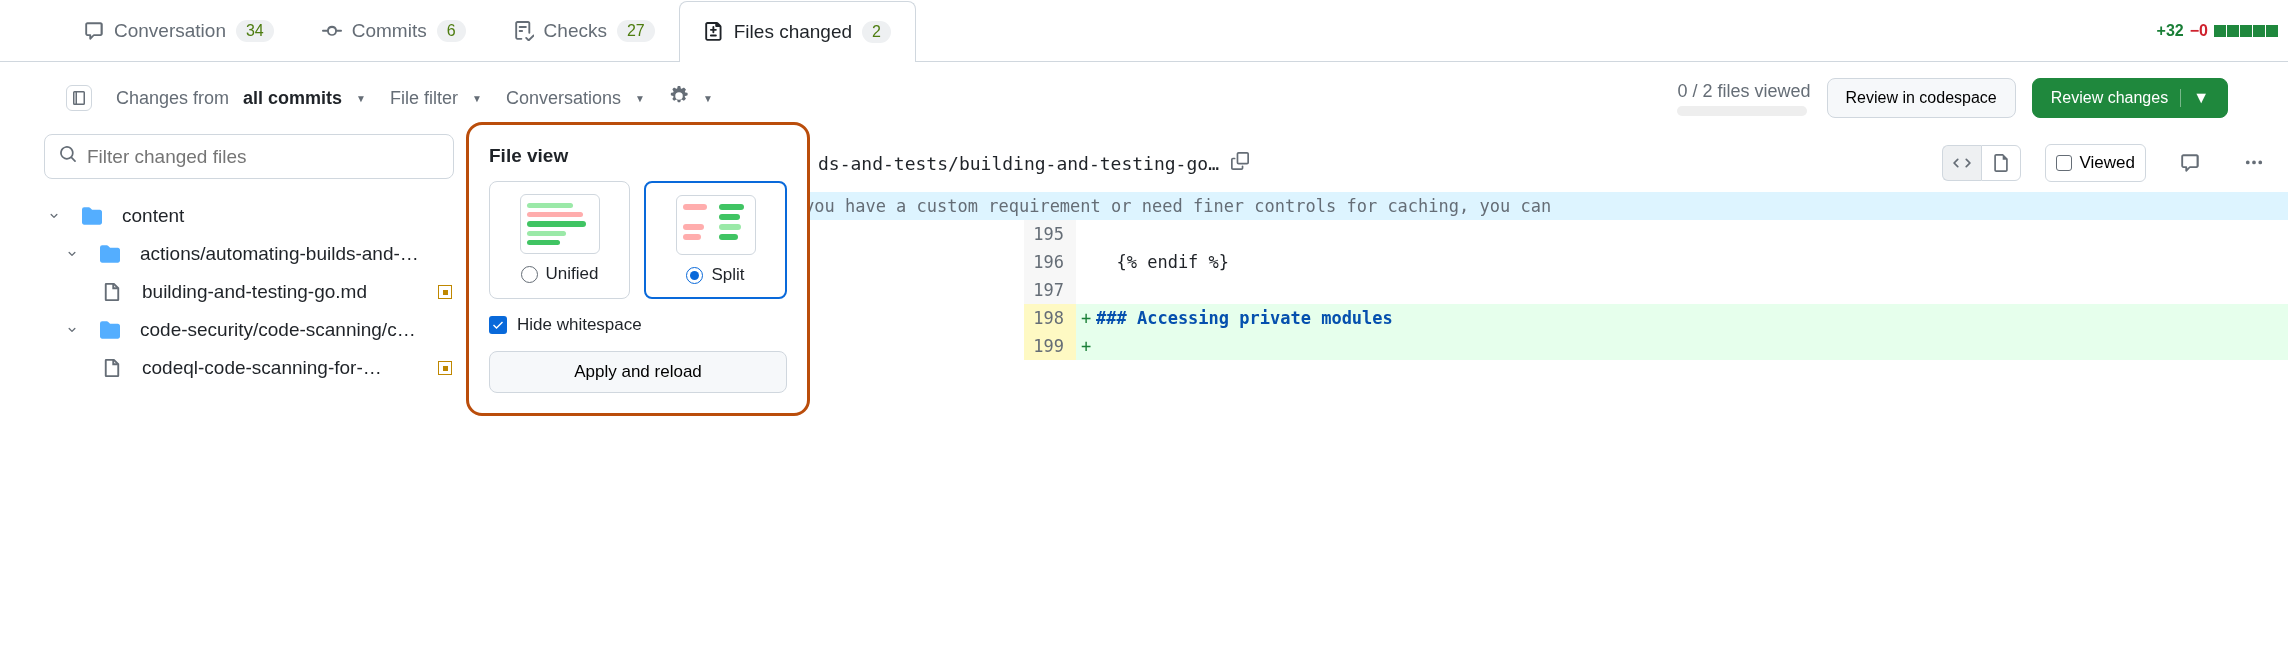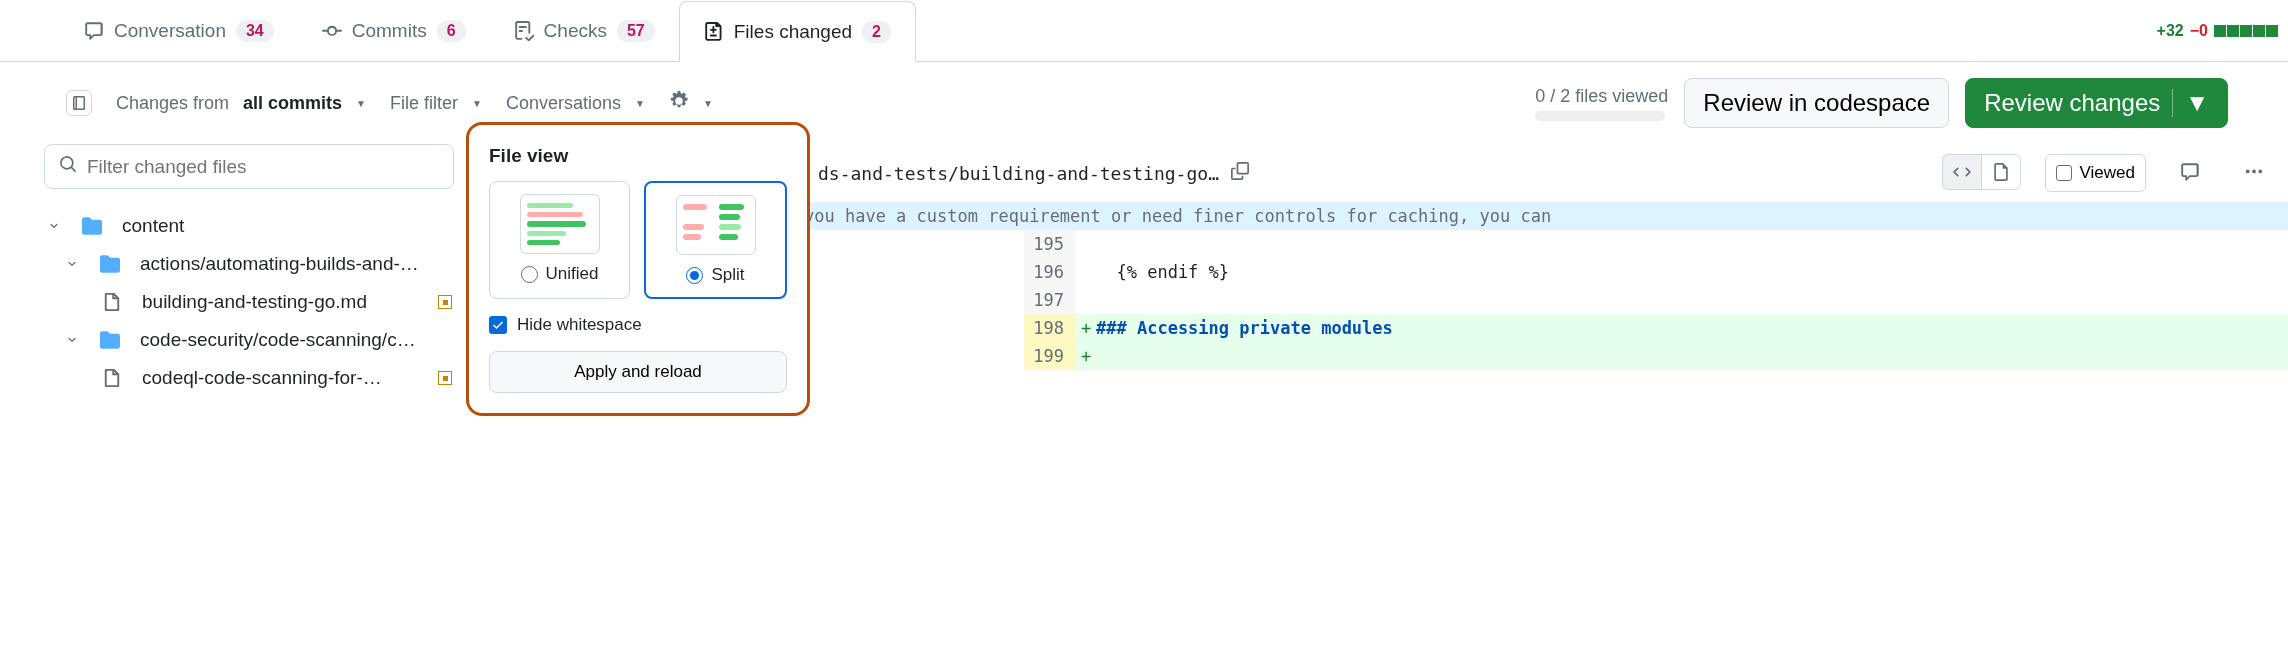--- a/index.html
+++ b/index.html
@@ -36,22 +36,22 @@
   background: #fff;
   color: #1f2328;
   margin-bottom: -1px;
 }
 .tab .icon { display: flex; }
 .counter {
   background: #eef0f2;
   border-radius: 20px;
   padding: 2px 10px;
   font-size: 16px;
-  color: #be185d;
-  font-weight: 700;
+  color: #4d7c0f;
+  font-weight: 400;
 }
 .diff-stats {
   position: absolute;
   right: 10px;
   display: flex;
   gap: 6px;
   align-items: center;
   font-size: 16px;
   font-weight: 600;
 }
@@ -94,21 +94,21 @@
   width: 130px;
   height: 10px;
   background: #eee;
   border-radius: 6px;
   margin-top: 4px;
 }
 .btn {
   border: 1px solid #d0d7de;
   border-radius: 8px;
   padding: 10px 18px;
-  font-size: 24px;
+  font-size: 16px;
   font-weight: 500;
   background: #f6f8fa;
   cursor: pointer;
 }
 .btn-primary {
   background: #1f883d;
   color: #fff;
   border-color: #1f883d;
   display: flex;
   align-items: center;
@@ -277,21 +277,21 @@
 }
 .file-path {
   font-family: ui-monospace, SFMono-Regular, Menlo, monospace;
   font-size: 18px;
   color: #1f2328;
 }
 .file-actions {
   margin-left: auto;
   display: flex;
   gap: 24px;
-  align-items: flex-start;
+  align-items: center;
 }
 .icon-btn {
   border: 1px solid #d0d7de;
   border-radius: 6px;
   padding: 8px 10px;
   background: #fff;
   cursor: pointer;
   display: flex;
   align-items: center;
   gap: 8px;
@@ -349,21 +349,21 @@
     <span>Commits</span>
     <span class="counter">6</span>
   </div>
   <div class="tab">
     <span class="icon">
       <svg width="20" height="20" viewBox="0 0 16 16">
           <path fill="#656d76" d="M2.5 1.75a.25.25 0 0 1 .25-.25h8.5a.25.25 0 0 1 .25.25v7.74A.75.75 0 0 0 13 9.49V1.75C13 .78 12.22 0 11.25 0h-8.5C1.78 0 1 .78 1 1.75v11.5c0 .97.78 1.75 1.75 1.75h3.17a.75.75 0 0 0 0-1.5H2.75a.25.25 0 0 1-.25-.25V1.75ZM4.5 4a.75.75 0 0 0 0 1.5h5a.75.75 0 0 0 0-1.5h-5Zm11.77 6.97a.75.75 0 0 0-1.06 0l-3.47 3.47-1.47-1.47a.75.75 0 0 0-1.06 1.06l2 2a.75.75 0 0 0 1.06 0l4-4a.75.75 0 0 0 0-1.06ZM4.5 7.25a.75.75 0 0 0 0 1.5h2a.75.75 0 0 0 0-1.5h-2Z"></path>
         </svg>
     </span>
     <span>Checks</span>
-    <span class="counter">57</span>
+    <span class="counter">27</span>
   </div>
   <div class="tab active">
     <span class="icon">
       <svg width="20" height="20" viewBox="0 0 16 16">
           <path fill="#1f2328" d="M1 1.75C1 .78 1.78 0 2.75 0h7.5c.46 0 .9.18 1.24.51l2 2c.33.33.51.77.51 1.24v9.5c0 .97-.78 1.75-1.75 1.75h-9.5C1.78 15 1 14.22 1 13.25V1.75Zm1.75-.25a.25.25 0 0 0-.25.25v11.5c0 .14.11.25.25.25h9.5a.25.25 0 0 0 .25-.25V4H9.75A.75.75 0 0 1 9 3.25V1.5H2.75Zm5.5 2.5a.75.75 0 0 0-1.5 0V5.5H5.5a.75.75 0 0 0 0 1.5h1.25v1.25a.75.75 0 0 0 1.5 0V7H9.5a.75.75 0 0 0 0-1.5H8.25V4.25ZM5.5 10a.75.75 0 0 0 0 1.5h4a.75.75 0 0 0 0-1.5h-4Z"></path>
         </svg>
     </span>
     <span>Files changed</span>
     <span class="counter">2</span>
   </div>

